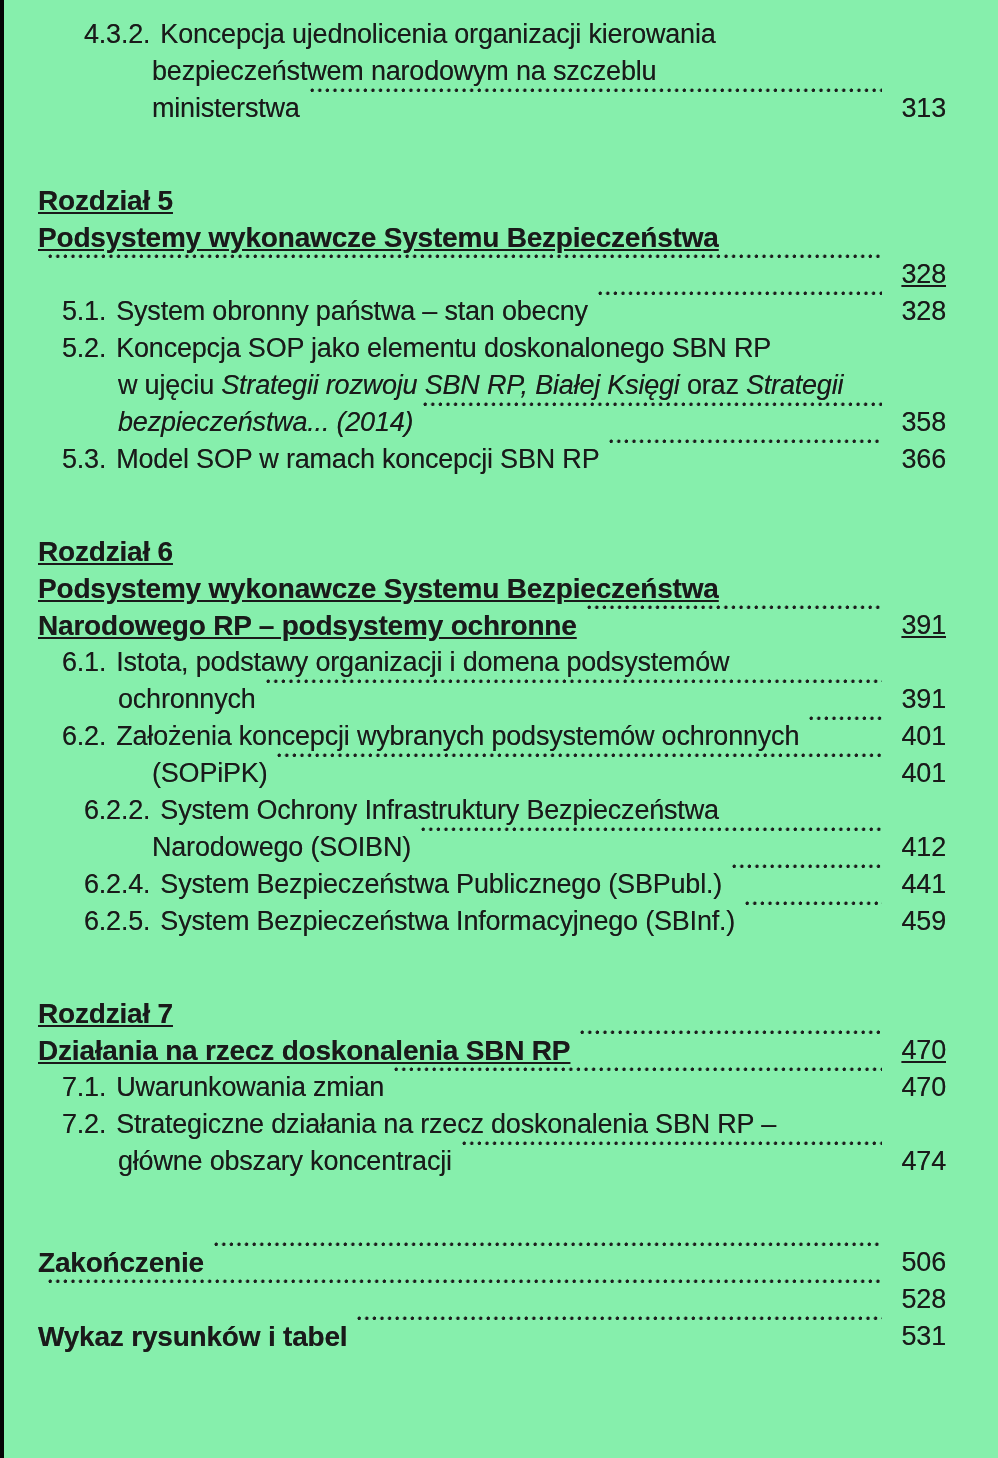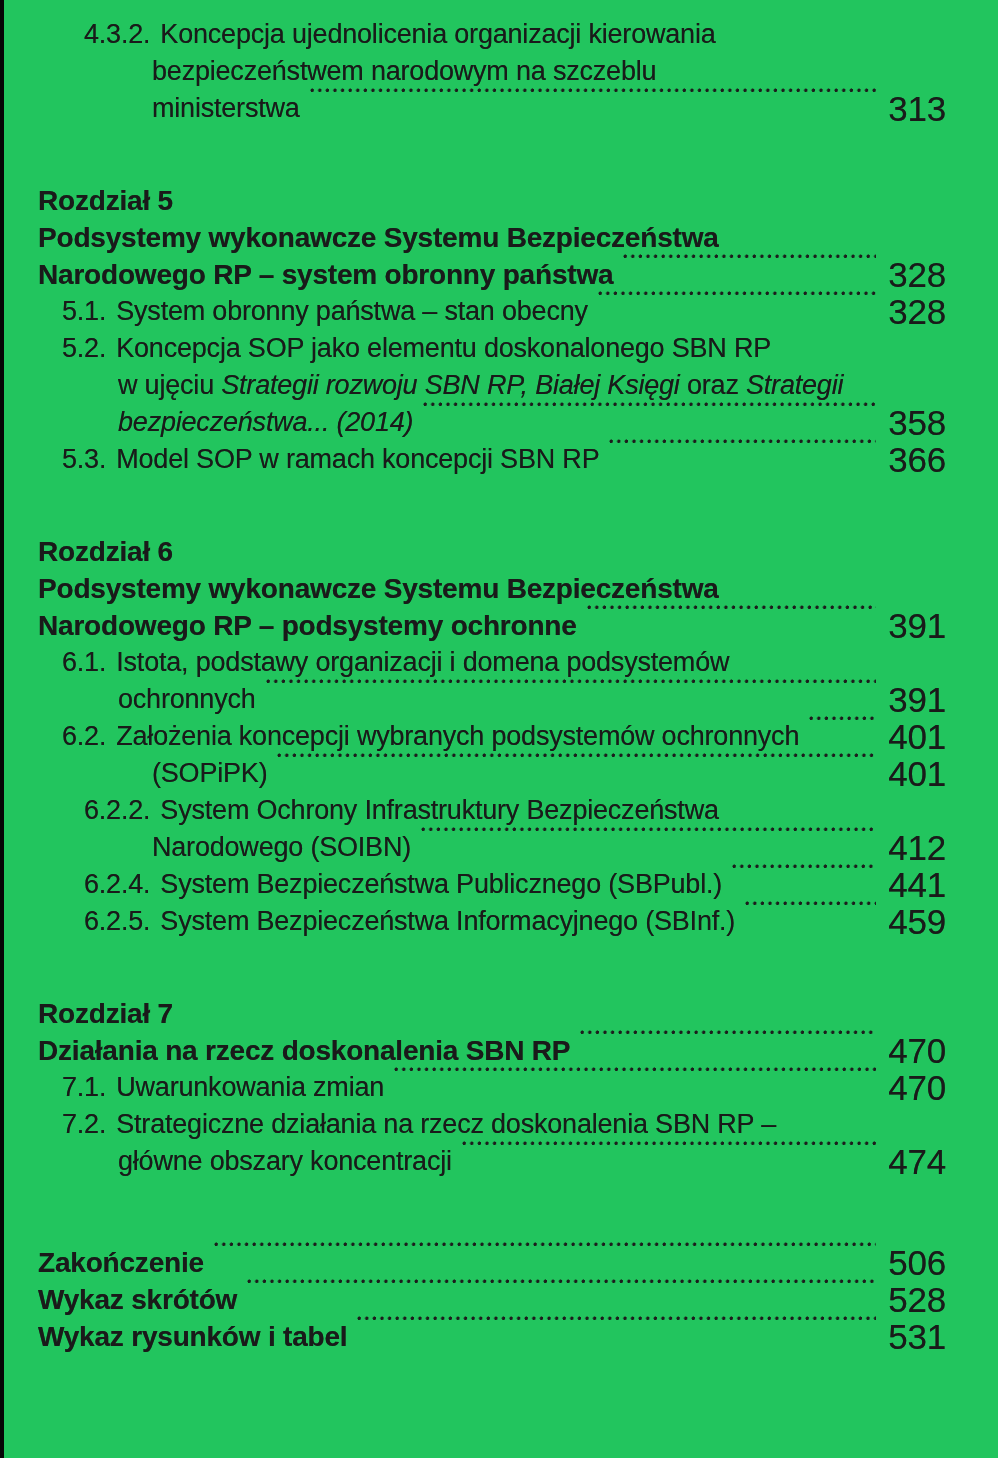--- a/index.html
+++ b/index.html
@@ -1,20 +1,20 @@
 <!DOCTYPE html>
 <html lang="pl"><head>
 <meta charset="utf-8">
 <style>
   html, body { margin: 0; padding: 0; background: #e8e8e8; }
   .page {
     position: relative;
     width: 998px;
     height: 1458px;
-    background: #22c55e;
+    background: #86efac;
     overflow: hidden;
     font-family: "Liberation Sans", "DejaVu Sans", sans-serif;
     color: #1a1a1a;
   }
   .edge {
     position: absolute;
     left: 0; top: 0;
     width: 4px; height: 100%;
     background: #050505;
   }
@@ -34,21 +34,21 @@
 
   
   .entry-l1 > .line { padding-left: 24px; }
   .entry-l1 > .line.cont { padding-left: 80px; }
   .entry-l2 > .line { padding-left: 46px; }
   .entry-l2 > .line.cont { padding-left: 114px; }
 
   
   .chapter { margin-top: 55px; font-weight: 700; }
   .chapter .chapter-label { font-size: 29px; line-height: 38px; }
-  .chapter .line { font-size: 28px; line-height: 37px; }
+  .chapter .line { font-size: 28px; line-height: 37px; text-decoration: underline; }
 
   
   .backmatter { font-weight: 700; font-size: 28px; }
   .entry-l1 + .backmatter { margin-top: 64px; }
 
   
   .leader {
     flex: 1 1 auto;
     height: 5px;
     margin: 0 12px 0 10px;
@@ -57,21 +57,21 @@
     background-size: 7.6px 5px;
     background-repeat: repeat-x;
     background-position: left bottom;
     transform: translateY(-2px);
     min-width: 18px;
   }
   .page-num {
     min-width: 52px;
     text-align: right;
     font-weight: 400;
-    font-size: 35px;
+    font-size: 27px;
     white-space: nowrap;
   }
 </style>
 </head>
 <body>
 
 <div class="page">
   <div class="edge"></div>
   <main class="content" id="toc-root">
       <div class="entry entry-l2">
@@ -80,21 +80,20 @@
         <div class="line cont leader-line">
           <span class="txt"><span class="seg">ministerstwa</span></span>
           <span class="leader"></span>
           <span class="page-num">313</span>
         </div>
       </div>
       <div class="entry chapter">
         <div class="chapter-label line">Rozdział 5</div>
         <div class="line"><span class="txt"><span class="seg">Podsystemy wykonawcze Systemu Bezpieczeństwa</span></span></div>
         <div class="line cont leader-line">
-          <span class="txt"><span class="seg">Narodowego RP – system obronny państwa</span></span>
           <span class="leader"></span>
           <span class="page-num">328</span>
         </div>
       </div>
       <div class="entry entry-l1">
         <div class="line leader-line">
           <span class="txt"><span class="num">5.1.</span><span class="seg">System obronny państwa – stan obecny</span></span>
           <span class="leader"></span>
           <span class="page-num">328</span>
         </div>
@@ -193,21 +192,20 @@
       </div>
       <div class="entry backmatter">
         <div class="line leader-line">
           <span class="txt"><span class="seg">Zakończenie</span></span>
           <span class="leader"></span>
           <span class="page-num">506</span>
         </div>
       </div>
       <div class="entry backmatter">
         <div class="line leader-line">
-          <span class="txt"><span class="seg">Wykaz skrótów</span></span>
           <span class="leader"></span>
           <span class="page-num">528</span>
         </div>
       </div>
       <div class="entry backmatter">
         <div class="line leader-line">
           <span class="txt"><span class="seg">Wykaz rysunków i tabel</span></span>
           <span class="leader"></span>
           <span class="page-num">531</span>
         </div>

